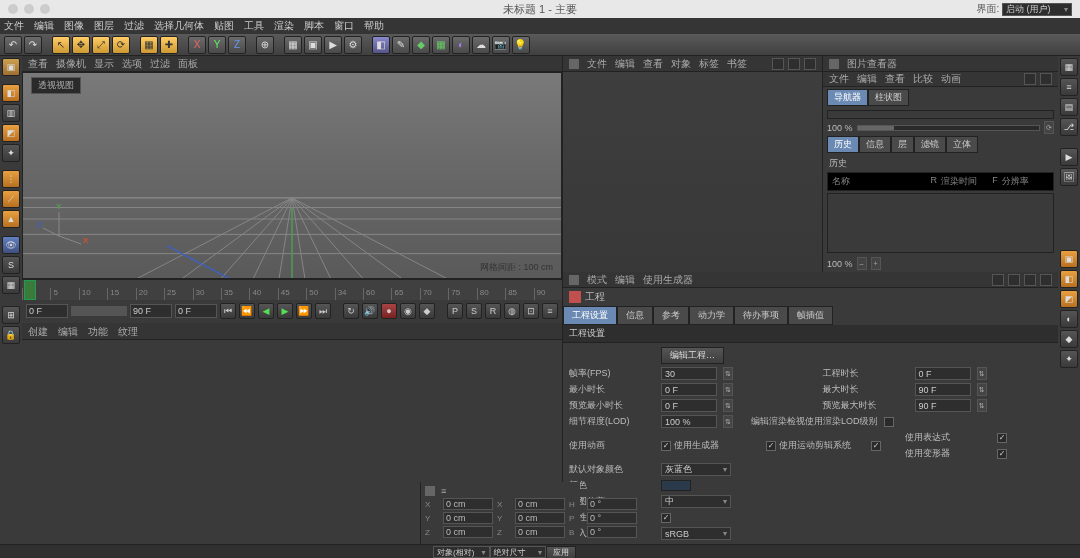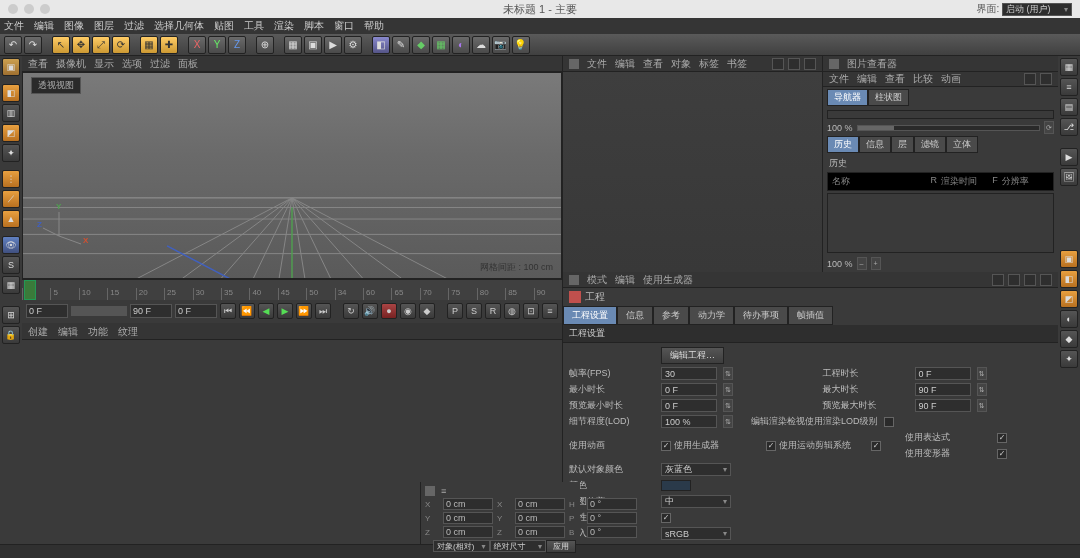--- a/index.html
+++ b/index.html
@@ -521,20 +521,20 @@
       <div class="cell">0 cm</div>
     <span class="h">P</span>
       <div class="cell">0 °</div>
     <span class="h">Z</span>
       <div class="cell">0 cm</div>
     <span class="h">Z</span>
       <div class="cell">0 cm</div>
     <span class="h">B</span>
       <div class="cell">0 °</div>
   </div>
-  <div style="display:flex;gap:0;margin-top:2px;padding-left:8px;">
+  <div style="display:flex;gap:0;margin-top:8px;padding-left:8px;">
     <div class="dropdown" style="flex:1;height:12px;font-size:8px;">对象(相对)</div>
     <div class="dropdown" style="flex:1;height:12px;font-size:8px;">绝对尺寸</div>
     <div class="btn-small" style="padding:0 6px;font-size:8px;">应用</div>
   </div>
 </div>
 
 <div class="status"></div>
 
 </body></html>

